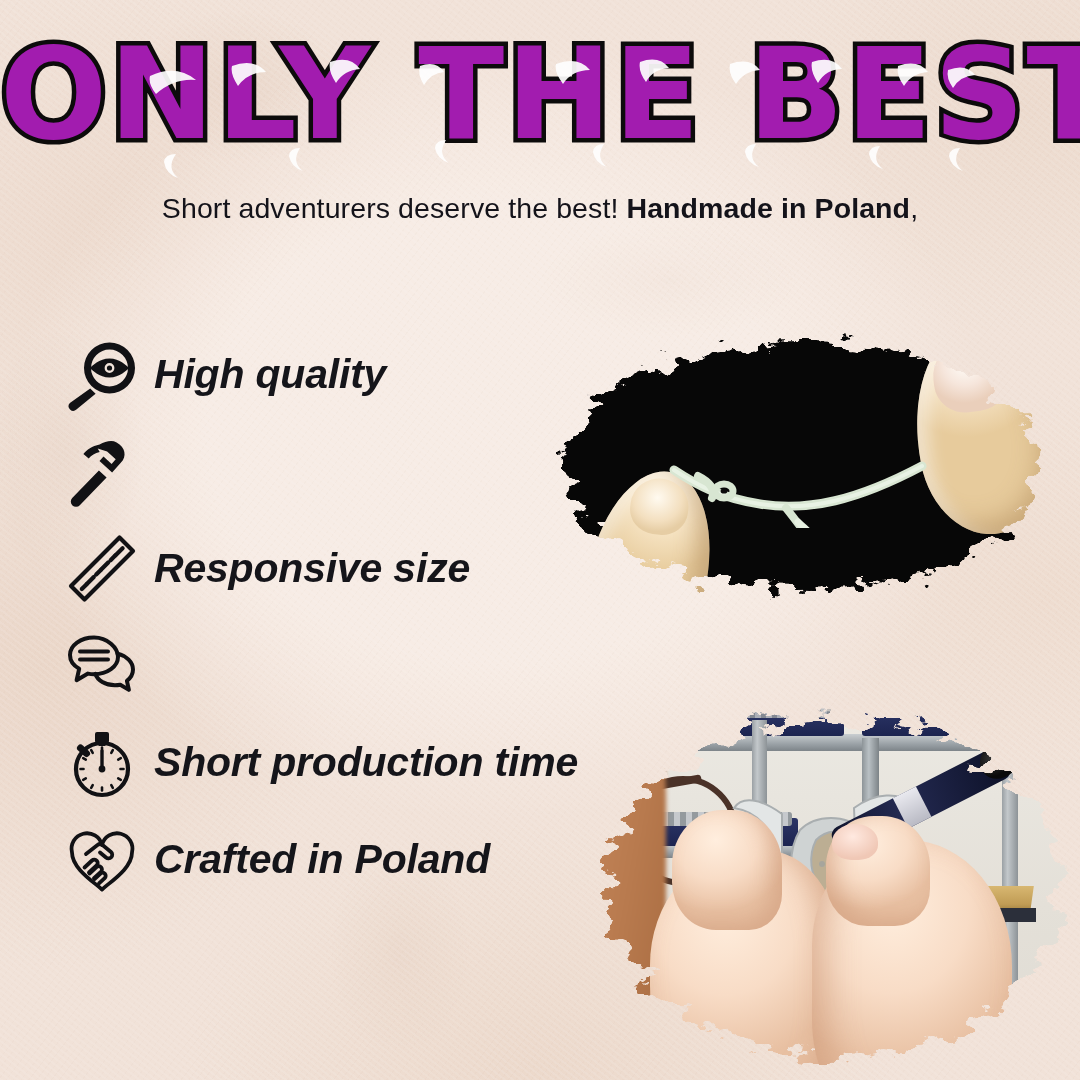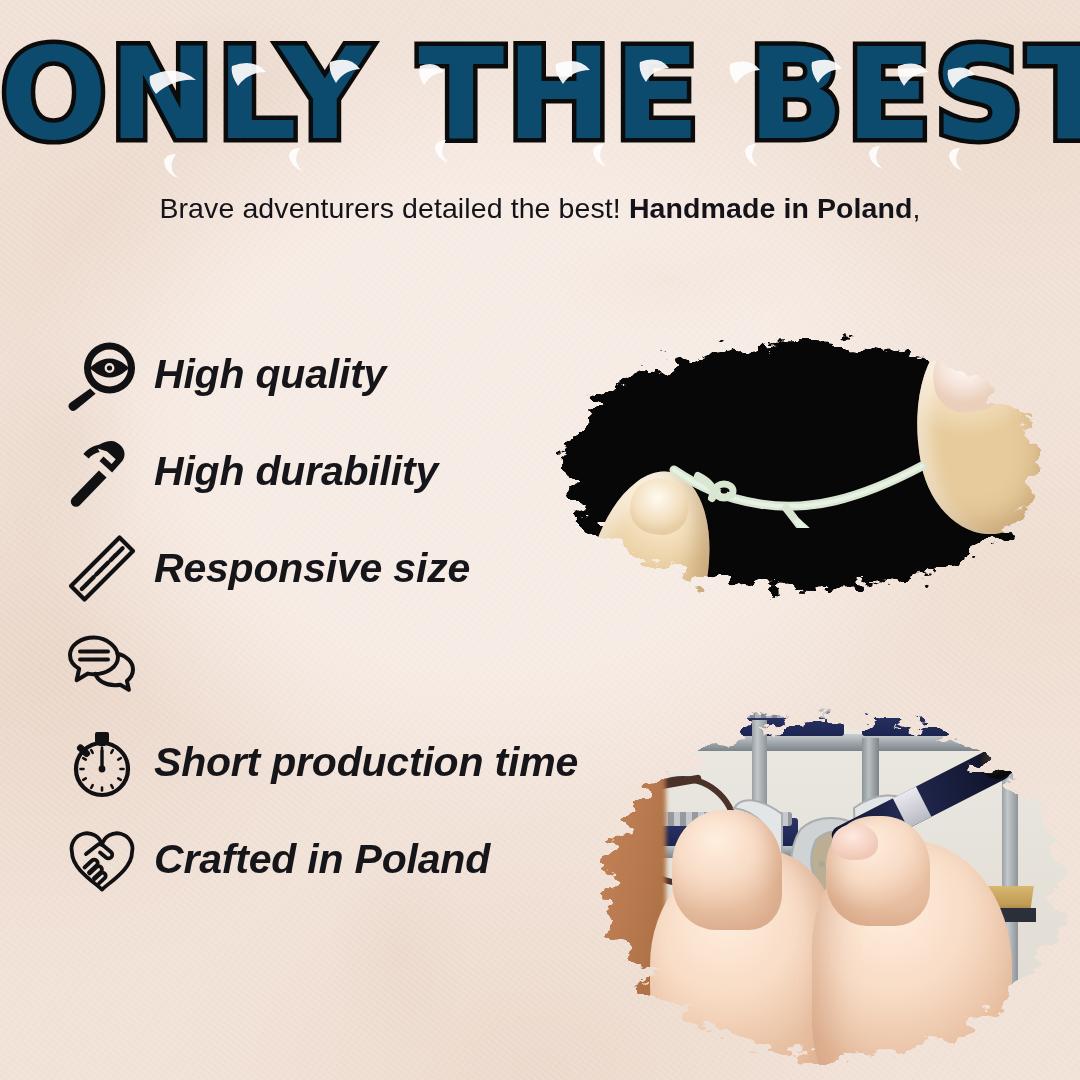--- a/index.html
+++ b/index.html
@@ -37,21 +37,21 @@
     background-image:
       repeating-linear-gradient(38deg, rgba(255,255,255,.35) 0 2px, rgba(0,0,0,0) 2px 5px),
       repeating-linear-gradient(-52deg, rgba(190,162,142,.14) 0 1px, rgba(0,0,0,0) 1px 6px);
   }
 
   
   .headline{
     position:absolute;left:0;right:0;top:32px;text-align:center;
     font-family:"DejaVu Sans", sans-serif;
     font-weight:700;font-size:126px;line-height:1;
-    letter-spacing:2px;color:#0c4a6e;
+    letter-spacing:2px;color:#a21caf;
     -webkit-text-stroke:9px #0c0b0b;paint-order:stroke fill;
     white-space:nowrap;
   }
 
   
   .subtitle{
     position:absolute;left:60px;right:60px;top:190px;text-align:center;
     font-size:28.5px;line-height:1.32;color:#14131a;font-weight:300;
     letter-spacing:.1px;
   }
@@ -171,21 +171,21 @@
         <path d="M446 104 q-9 14 3 23 q-12 -4 -14 -15 q1 -8 11 -8z"></path>
         <path d="M604 108 q-9 14 3 23 q-12 -4 -14 -15 q1 -8 11 -8z"></path>
         <path d="M756 108 q-9 14 3 23 q-12 -4 -14 -15 q1 -8 11 -8z"></path>
         <path d="M880 110 q-9 14 3 23 q-12 -4 -14 -15 q1 -8 11 -8z"></path>
         <path d="M960 112 q-9 14 3 23 q-12 -4 -14 -15 q1 -8 11 -8z"></path>
       </g>
     </svg>
   </div>
 
   <div class="subtitle">
-    <span><span>Brave adventurers detailed the best! </span><b>Handmade in Poland</b><span>,</span></span><br>
+    <span><span>Short adventurers deserve the best! </span><b>Handmade in Poland</b><span>,</span></span><br>
   </div>
 
   <div class="features">
 
     <div class="feature">
       <span class="ico">
         <svg width="74" height="74" viewBox="0 0 74 74">
           <g fill="#111114">
             <path d="M44.5 4.5a25.5 25.5 0 1 0 0 51 25.5 25.5 0 0 0 0-51zm0 7a18.5 18.5 0 1 1 0 37 18.5 18.5 0 0 1 0-37z"></path>
             <path d="M25.2 50.4 L30.6 55.8 L11.4 71.6 a4.6 4.6 0 0 1 -6.5 -6.5 z"></path>
@@ -199,21 +199,20 @@
 
     <div class="feature">
       <span class="ico">
         <svg width="74" height="74" viewBox="0 0 74 74">
           <g fill="#111114">
             <path d="M34.6 9.4c-7.4 1.4-12.9 5.2-16.2 9.6l5.3 4.6c2.6-3.2 6.3-5.6 11-6.6l-2-3.4 9.4 2.9 8.6 7.8-4.1 4.6-8.1-7.3-4 4.4 12.6 11.4 8.9-9.8C62 21.4 60.4 12 51.6 7.4c-5.4-2.8-11.3-0.6-17 2z"></path>
             <path d="M33.9 35.6 L41.6 42.6 L14.8 70.2 a5.2 5.2 0 0 1 -7.6 -7.1 z"></path>
           </g>
         </svg>
       </span>
-      <span class="label">High durability</span>
     </div>
 
     <div class="feature">
       <span class="ico">
         <svg width="74" height="74" viewBox="0 0 74 74">
           <g fill="none" stroke="#111114" stroke-width="4.2" stroke-linejoin="round" stroke-linecap="round">
             <path d="M54.5 5.5 L68 19 L19.5 67.5 L6 54 Z"></path>
             <path d="M57.6 16.2 L50.6 23.2"></path>
             <path d="M50.2 23.6 L45.6 28.2"></path>
             <path d="M43.2 30.6 L36.2 37.6"></path>

